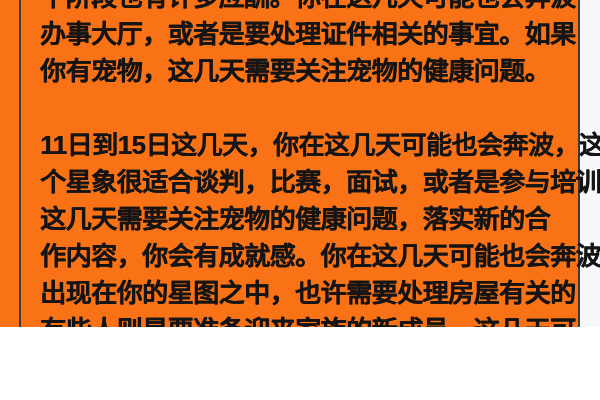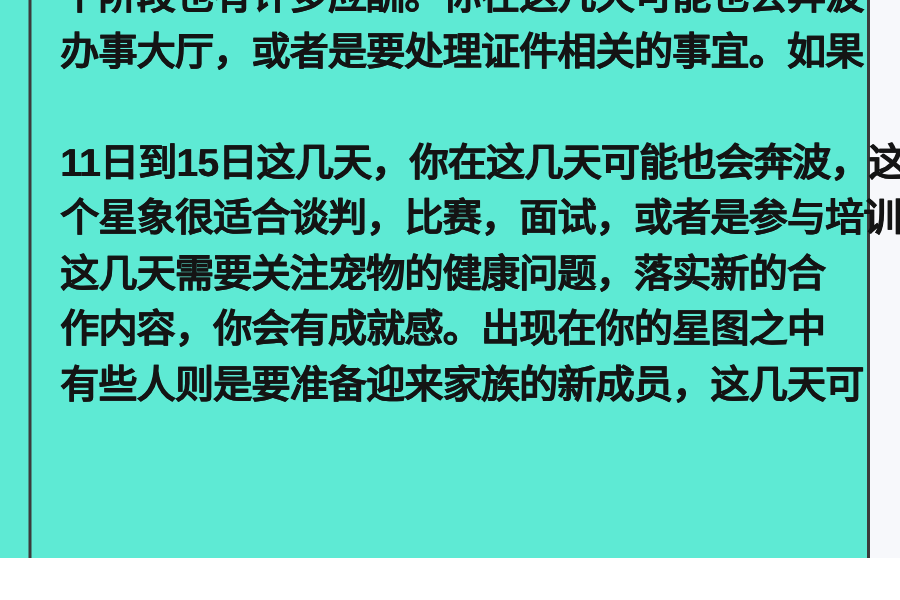--- a/index.html
+++ b/index.html
@@ -7,23 +7,23 @@
     padding: 0;
     width: 600px;
     height: 400px;
     overflow: hidden;
     background: #ffffff;
     font-family: "Liberation Sans", sans-serif;
   }
   .page {
     position: relative;
     width: 600px;
-    height: 372px;
+    height: 327px;
     overflow: hidden;
-    background: #5eead4;
+    background: #f97316;
   }
   .v-rule {
     position: absolute;
     top: 0;
     bottom: 0;
     width: 2px;
     background: #3b3b3b;
   }
   .v-rule.left  { left: 19px; }
   .v-rule.right { left: 578px; }
@@ -60,20 +60,22 @@
 </head>
 <body style="background: rgb(255, 255, 255);">
 
 <div class="page">
   <div class="v-rule left" style="background: rgb(59, 59, 59);"></div>
   <div class="right-gutter" style="background: rgb(247, 248, 251);"></div>
   <div class="v-rule right" style="background: rgb(59, 59, 59);"></div>
   <div class="article-text" style="color: rgb(20, 20, 20);">
       <div class="text-line">个阶段也有许多应酬。你在这几天可能也会奔波</div>
       <div class="text-line">办事大厅，或者是要处理证件相关的事宜。如果</div>
+      <div class="text-line">你有宠物，这几天需要关注宠物的健康问题。</div>
       <div class="text-line"></div>
       <div class="text-line">11日到15日这几天，你在这几天可能也会奔波，这</div>
       <div class="text-line">个星象很适合谈判，比赛，面试，或者是参与培训，</div>
       <div class="text-line">这几天需要关注宠物的健康问题，落实新的合</div>
-      <div class="text-line">作内容，你会有成就感。出现在你的星图之中</div>
+      <div class="text-line">作内容，你会有成就感。你在这几天可能也会奔波</div>
+      <div class="text-line">出现在你的星图之中，也许需要处理房屋有关的</div>
       <div class="text-line">有些人则是要准备迎来家族的新成员，这几天可</div>
     </div>
 </div>
 
 </body></html>

